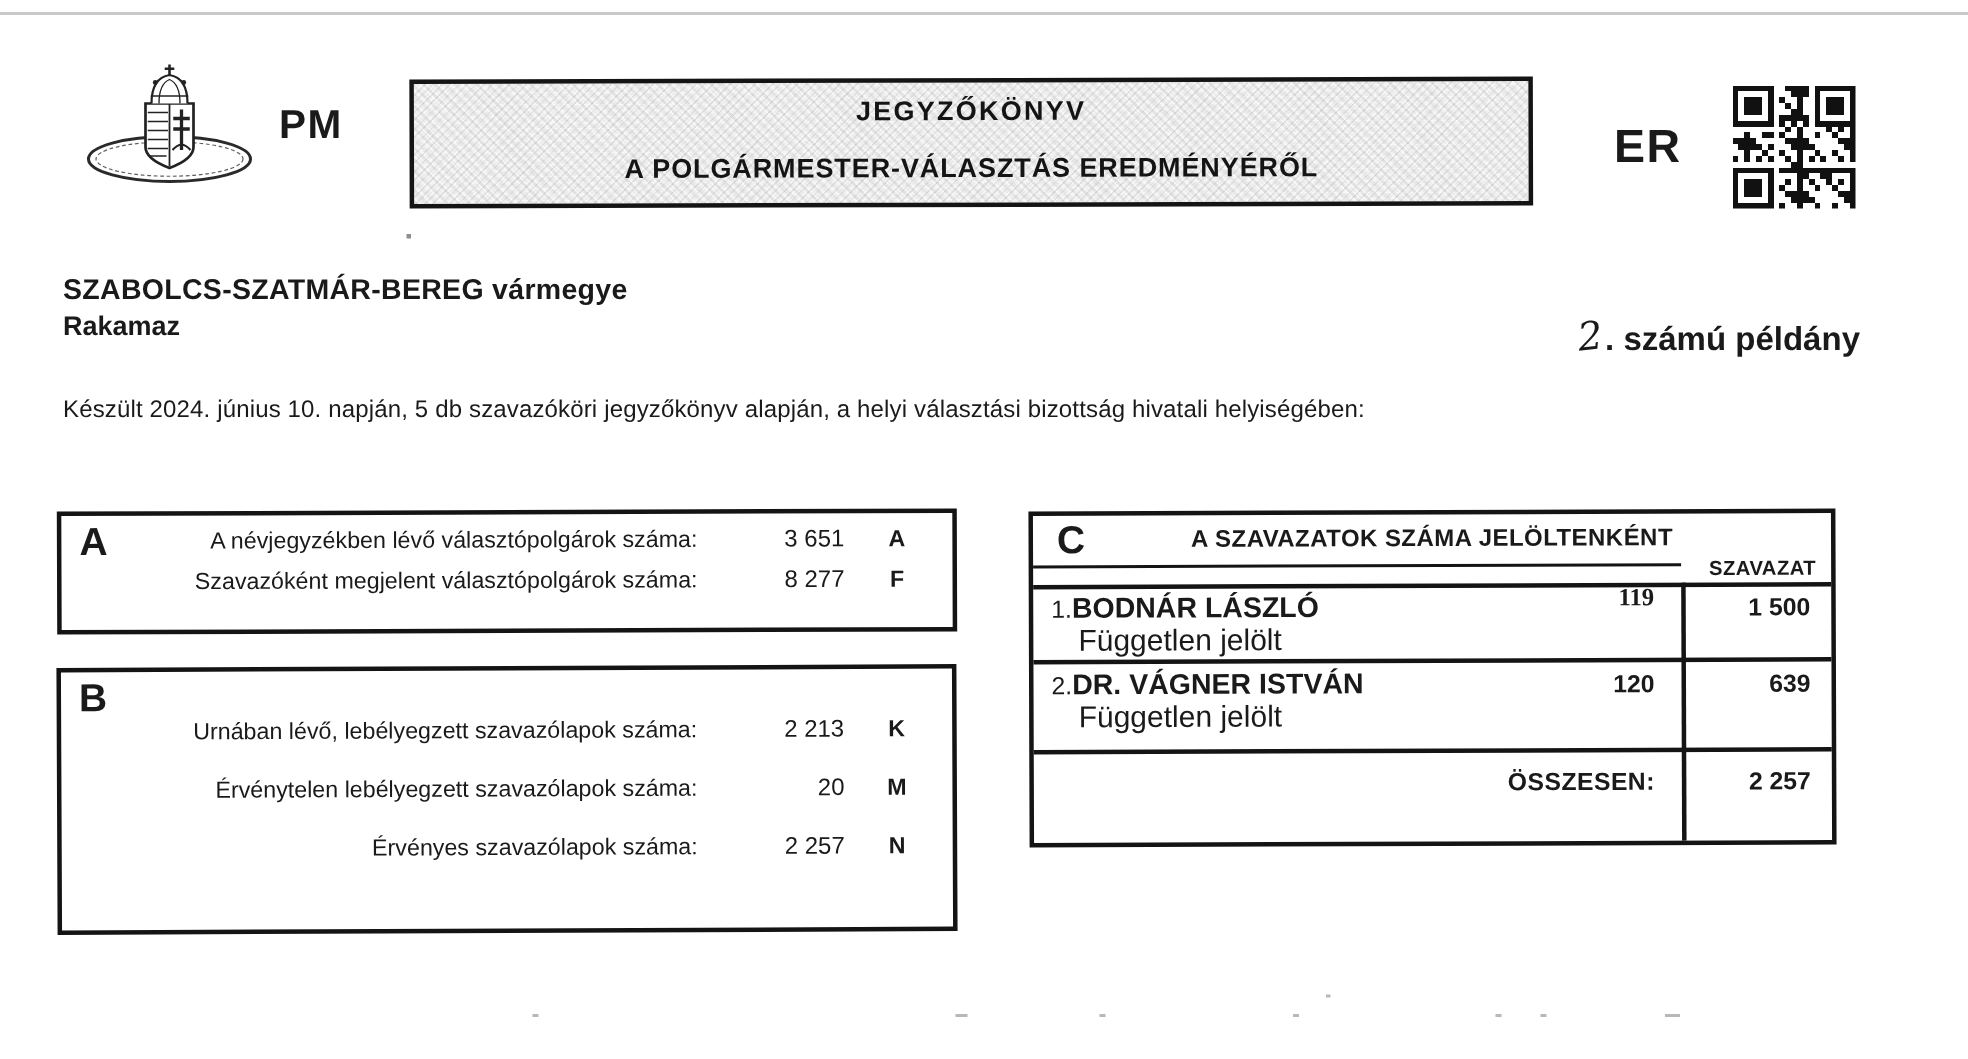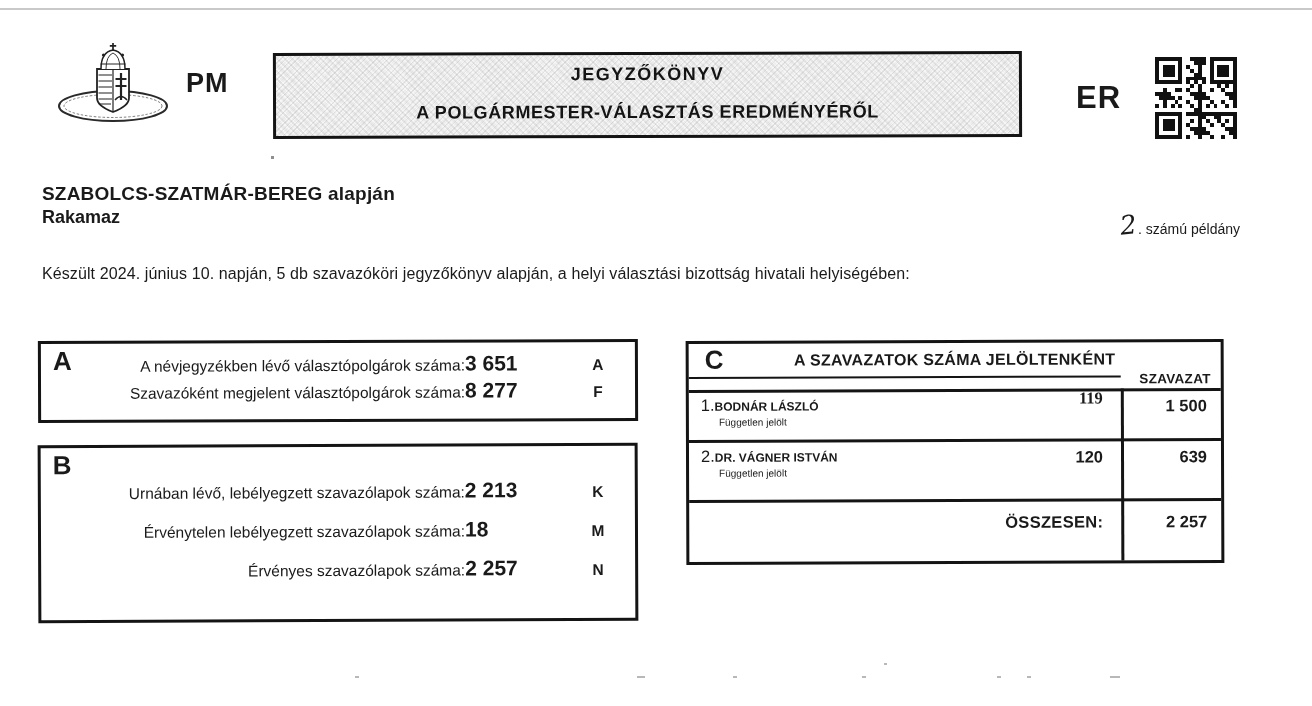--- a/index.html
+++ b/index.html
@@ -28,50 +28,50 @@
   .title-line1{font-size:18px;font-weight:bold;letter-spacing:1.5px;color:#141414;}
   .title-line2{font-size:18px;font-weight:bold;letter-spacing:.6px;color:#141414;}
   .logo{left:56px;top:40px;}
   .qr{left:1155px;top:57px;}
 
   
   .county{left:42px;top:183px;font-size:19px;font-weight:bold;letter-spacing:.2px;}
   .municipality{left:42px;top:207px;font-size:18px;font-weight:bold;}
   .copy-line{left:990px;top:210px;width:250px;text-align:right;white-space:nowrap;}
   .copy-number{font-family:"DejaVu Serif",serif;font-style:italic;font-size:26px;display:inline-block;transform:rotate(-6deg);margin-right:2px;}
-  .copy-suffix{font-size:14px;font-weight:normal;}
+  .copy-suffix{font-size:22px;font-weight:bold;}
   .intro{left:42px;top:262px;width:1000px;font-size:16px;line-height:24px;letter-spacing:.1px;}
 
   
   .obox{border:3px solid #141414;box-sizing:border-box;background:#fff;}
   .box-letter{position:absolute;left:12px;top:2px;font-size:26px;font-weight:bold;}
 
   .boxA{left:38px;top:340px;width:600px;height:82px;transform:rotate(-0.2deg);}
   .boxB{left:38px;top:444px;width:600px;height:178px;transform:rotate(-0.25deg);}
   .rowsA{position:absolute;left:70px;right:8px;top:9px;}
   .rowsB{position:absolute;left:40px;right:8px;top:32px;}
   .srow{display:grid;grid-template-columns:1fr 104px 58px;align-items:baseline;height:27px;}
   .rowsB .srow{height:39px;}
   .srow .lbl{text-align:right;font-size:15.5px;}
-  .srow .val{text-align:left;font-size:21px;font-weight:bold;padding-right:6px;}
+  .srow .val{text-align:right;font-size:16px;font-weight:normal;padding-right:6px;}
   .srow .code{text-align:center;font-size:15.5px;font-weight:bold;}
 
   
   .boxC{left:686px;top:340px;width:538px;height:224px;transform:rotate(-0.2deg);}
   .boxC .c-letter{position:absolute;left:16px;top:1px;font-size:26px;font-weight:bold;}
   .c-title{position:absolute;left:60px;right:60px;top:8px;text-align:center;font-size:16px;font-weight:bold;letter-spacing:.3px;}
   .c-line-partial{position:absolute;left:0;top:33px;width:432px;height:2px;background:#141414;}
   .c-colhdr{position:absolute;right:10px;top:29px;font-size:13.5px;font-weight:bold;letter-spacing:.3px;}
   .c-line-full{position:absolute;left:0;right:0;top:46px;height:3px;background:#141414;}
   .c-divider{position:absolute;left:432px;top:46px;bottom:0;width:3px;background:#141414;}
   .c-hline2{position:absolute;left:0;right:0;top:96px;height:2.5px;background:#141414;}
   .c-hline3{position:absolute;left:0;right:0;top:156px;height:2.5px;background:#141414;}
   .cand-name{position:absolute;left:12px;font-size:16.5px;white-space:nowrap;}
-  .cand-name b{font-size:12px;text-align:center;}
-  .cand-party{position:absolute;left:30px;font-size:10px;}
+  .cand-name b{font-size:19px;text-align:center;}
+  .cand-party{position:absolute;left:30px;font-size:20px;}
   .cand-code{position:absolute;right:118px;font-size:16.5px;font-weight:bold;}
   .cand-votes{position:absolute;right:14px;font-size:16.5px;font-weight:bold;}
   .total-label{position:absolute;right:118px;top:170px;font-size:16.5px;font-weight:bold;letter-spacing:.3px;}
   .total-votes{position:absolute;right:14px;top:170px;font-size:16.5px;font-weight:bold;}
 
   .dot{position:absolute;background:#8f8f8f;}
 </style>
 </head>
 <body>
 
@@ -326,21 +326,21 @@
         <rect x="5" y="20" width="1" height="1" fill="#111"></rect>
         <rect x="6" y="20" width="1" height="1" fill="#111"></rect>
         <rect x="8" y="20" width="1" height="1" fill="#111"></rect>
         <rect x="11" y="20" width="1" height="1" fill="#111"></rect>
         <rect x="14" y="20" width="1" height="1" fill="#111"></rect>
         <rect x="17" y="20" width="1" height="1" fill="#111"></rect>
         <rect x="20" y="20" width="1" height="1" fill="#111"></rect>
       </svg>
   </div>
 
-  <div class="abs county">SZABOLCS-SZATMÁR-BEREG alapján</div>
+  <div class="abs county">SZABOLCS-SZATMÁR-BEREG vármegye</div>
   <div class="abs municipality">Rakamaz</div>
   <div class="abs copy-line">
     <span class="copy-number">2</span><span class="copy-suffix">. számú példány</span>
   </div>
 
   <div class="abs intro">
     <div>Készült 2024. június 10. napján, 5 db szavazóköri jegyzőkönyv alapján, a helyi választási bizottság hivatali helyiségében:</div>
   </div>
 
   <div class="abs obox boxA">
@@ -362,21 +362,21 @@
   <div class="abs obox boxB">
     <div class="box-letter">B</div>
     <div class="rowsB">
       <div class="srow">
         <span class="lbl">Urnában lévő, lebélyegzett szavazólapok száma:</span>
         <span class="val">2 213</span>
         <span class="code">K</span>
       </div>
       <div class="srow">
         <span class="lbl">Érvénytelen lebélyegzett szavazólapok száma:</span>
-        <span class="val">18</span>
+        <span class="val">20</span>
         <span class="code">M</span>
       </div>
       <div class="srow">
         <span class="lbl">Érvényes szavazólapok száma:</span>
         <span class="val">2 257</span>
         <span class="code">N</span>
       </div>
     </div>
   </div>
 

